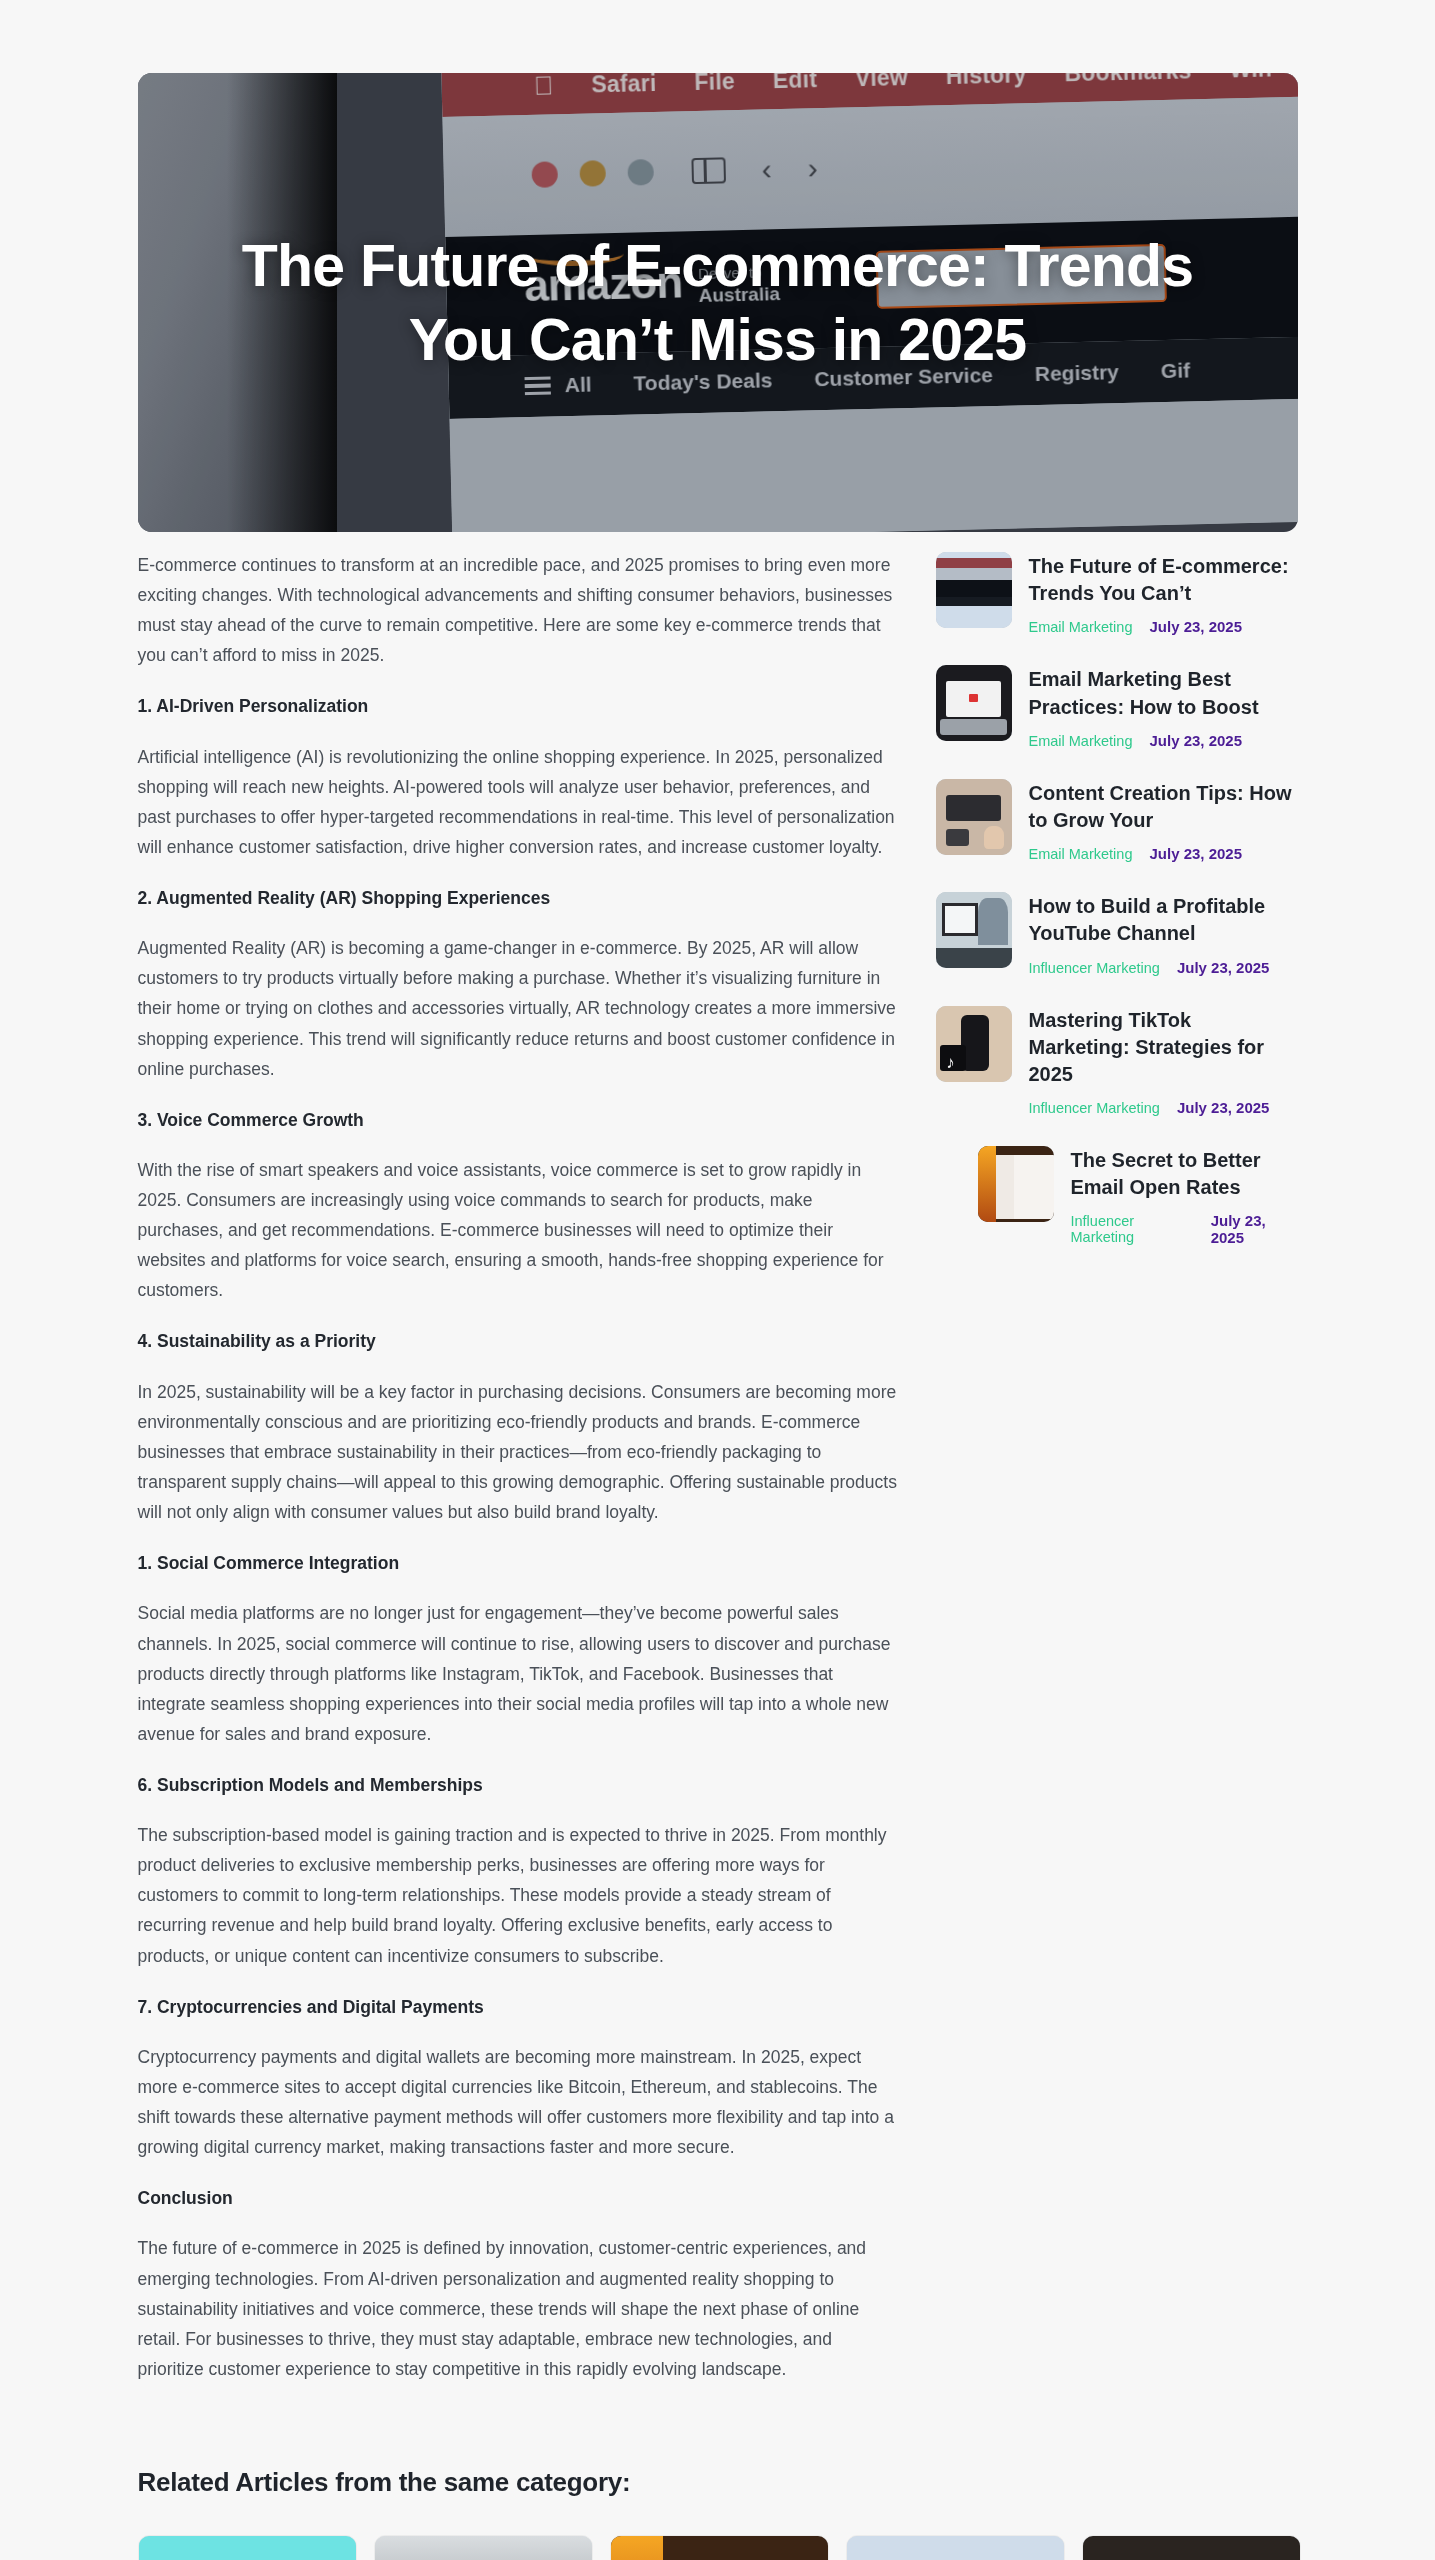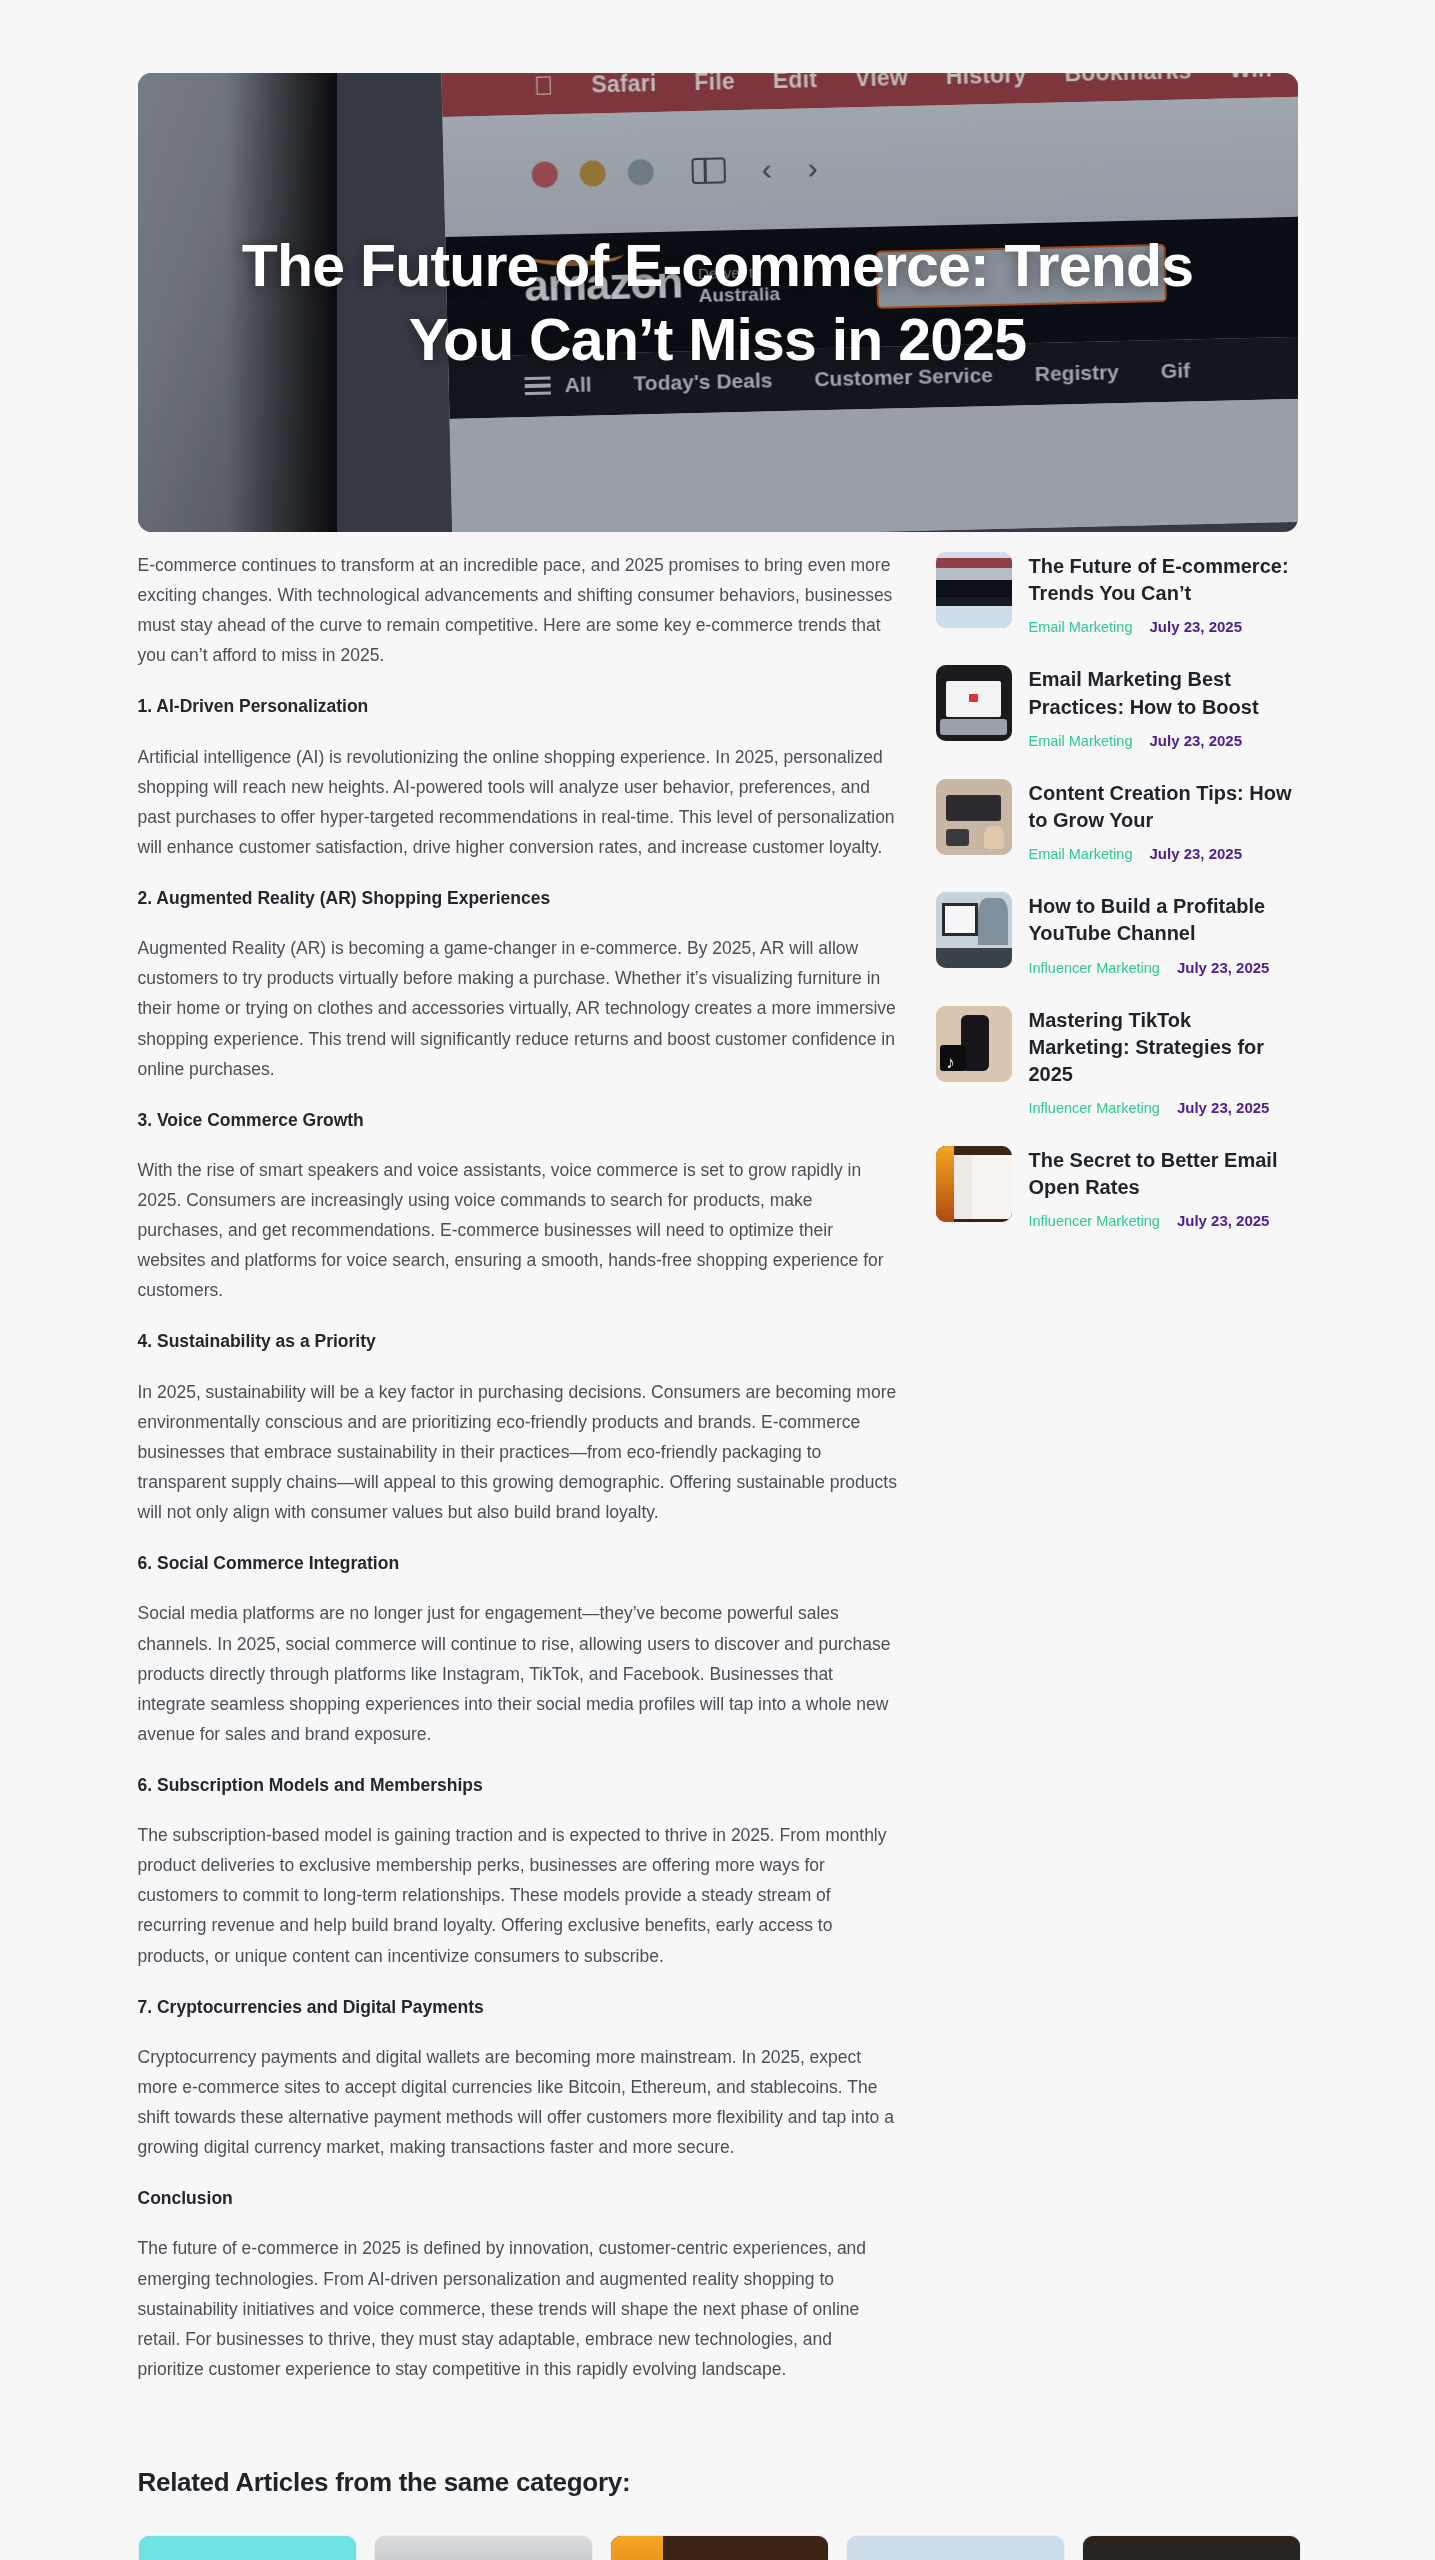--- a/index.html
+++ b/index.html
@@ -297,21 +297,21 @@
   <div class="article" id="article-col">
       <p>E-commerce continues to transform at an incredible pace, and 2025 promises to bring even more exciting changes. With technological advancements and shifting consumer behaviors, businesses must stay ahead of the curve to remain competitive. Here are some key e-commerce trends that you can’t afford to miss in 2025.</p>
       <h3>1. AI-Driven Personalization</h3>
       <p>Artificial intelligence (AI) is revolutionizing the online shopping experience. In 2025, personalized shopping will reach new heights. AI-powered tools will analyze user behavior, preferences, and past purchases to offer hyper-targeted recommendations in real-time. This level of personalization will enhance customer satisfaction, drive higher conversion rates, and increase customer loyalty.</p>
       <h3>2. Augmented Reality (AR) Shopping Experiences</h3>
       <p>Augmented Reality (AR) is becoming a game-changer in e-commerce. By 2025, AR will allow customers to try products virtually before making a purchase. Whether it’s visualizing furniture in their home or trying on clothes and accessories virtually, AR technology creates a more immersive shopping experience. This trend will significantly reduce returns and boost customer confidence in online purchases.</p>
       <h3>3. Voice Commerce Growth</h3>
       <p>With the rise of smart speakers and voice assistants, voice commerce is set to grow rapidly in 2025. Consumers are increasingly using voice commands to search for products, make purchases, and get recommendations. E-commerce businesses will need to optimize their websites and platforms for voice search, ensuring a smooth, hands-free shopping experience for customers.</p>
       <h3>4. Sustainability as a Priority</h3>
       <p>In 2025, sustainability will be a key factor in purchasing decisions. Consumers are becoming more environmentally conscious and are prioritizing eco-friendly products and brands. E-commerce businesses that embrace sustainability in their practices—from eco-friendly packaging to transparent supply chains—will appeal to this growing demographic. Offering sustainable products will not only align with consumer values but also build brand loyalty.</p>
-      <h3>6. Social Commerce Integration</h3>
+      <h3>1. Social Commerce Integration</h3>
       <p>Social media platforms are no longer just for engagement—they’ve become powerful sales channels. In 2025, social commerce will continue to rise, allowing users to discover and purchase products directly through platforms like Instagram, TikTok, and Facebook. Businesses that integrate seamless shopping experiences into their social media profiles will tap into a whole new avenue for sales and brand exposure.</p>
       <h3>6. Subscription Models and Memberships</h3>
       <p>The subscription-based model is gaining traction and is expected to thrive in 2025. From monthly product deliveries to exclusive membership perks, businesses are offering more ways for customers to commit to long-term relationships. These models provide a steady stream of recurring revenue and help build brand loyalty. Offering exclusive benefits, early access to products, or unique content can incentivize consumers to subscribe.</p>
       <h3>7. Cryptocurrencies and Digital Payments</h3>
       <p>Cryptocurrency payments and digital wallets are becoming more mainstream. In 2025, expect more e-commerce sites to accept digital currencies like Bitcoin, Ethereum, and stablecoins. The shift towards these alternative payment methods will offer customers more flexibility and tap into a growing digital currency market, making transactions faster and more secure.</p>
       <h3>Conclusion</h3>
       <p>The future of e-commerce in 2025 is defined by innovation, customer-centric experiences, and emerging technologies. From AI-driven personalization and augmented reality shopping to sustainability initiatives and voice commerce, these trends will shape the next phase of online retail. For businesses to thrive, they must stay adaptable, embrace new technologies, and prioritize customer experience to stay competitive in this rapidly evolving landscape.</p>
     </div>
 
   <aside class="sidebar" id="sidebar-col">
@@ -389,21 +389,21 @@
           </div>
         </div>
         <div class="side-body">
           <div class="side-title">Mastering TikTok Marketing: Strategies for 2025</div>
           <div class="side-meta">
             <span class="side-cat">Influencer Marketing</span>
             <span class="side-date">July 23, 2025</span>
           </div>
         </div>
       </a>
-      <a class="side-item" style="text-decoration: none;">
+      <a class="side-item" style="text-decoration: none; margin-left: 42px;">
         <div class="side-thumb">
           <div class="art t-gmail">
             <div class="pane"></div>
             <div class="side"></div>
             <div class="flame"></div>
           </div>
         </div>
         <div class="side-body">
           <div class="side-title">The Secret to Better Email Open Rates</div>
           <div class="side-meta">

